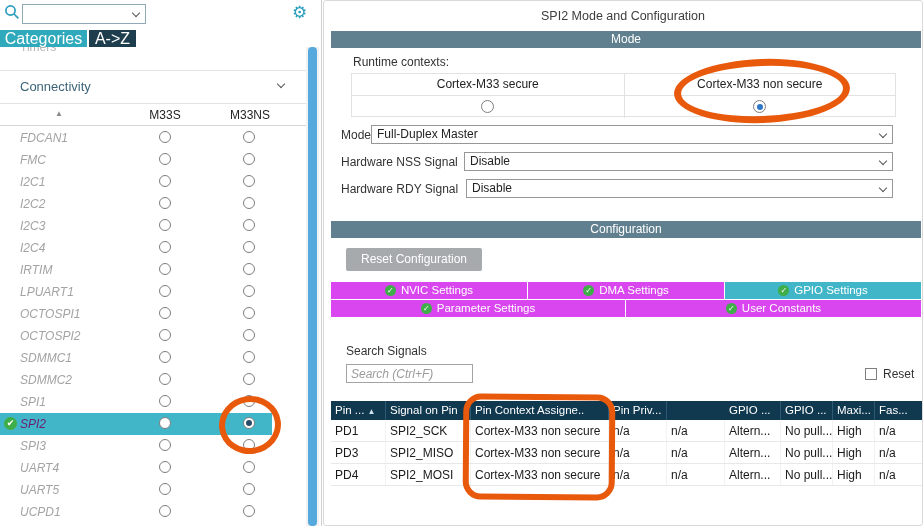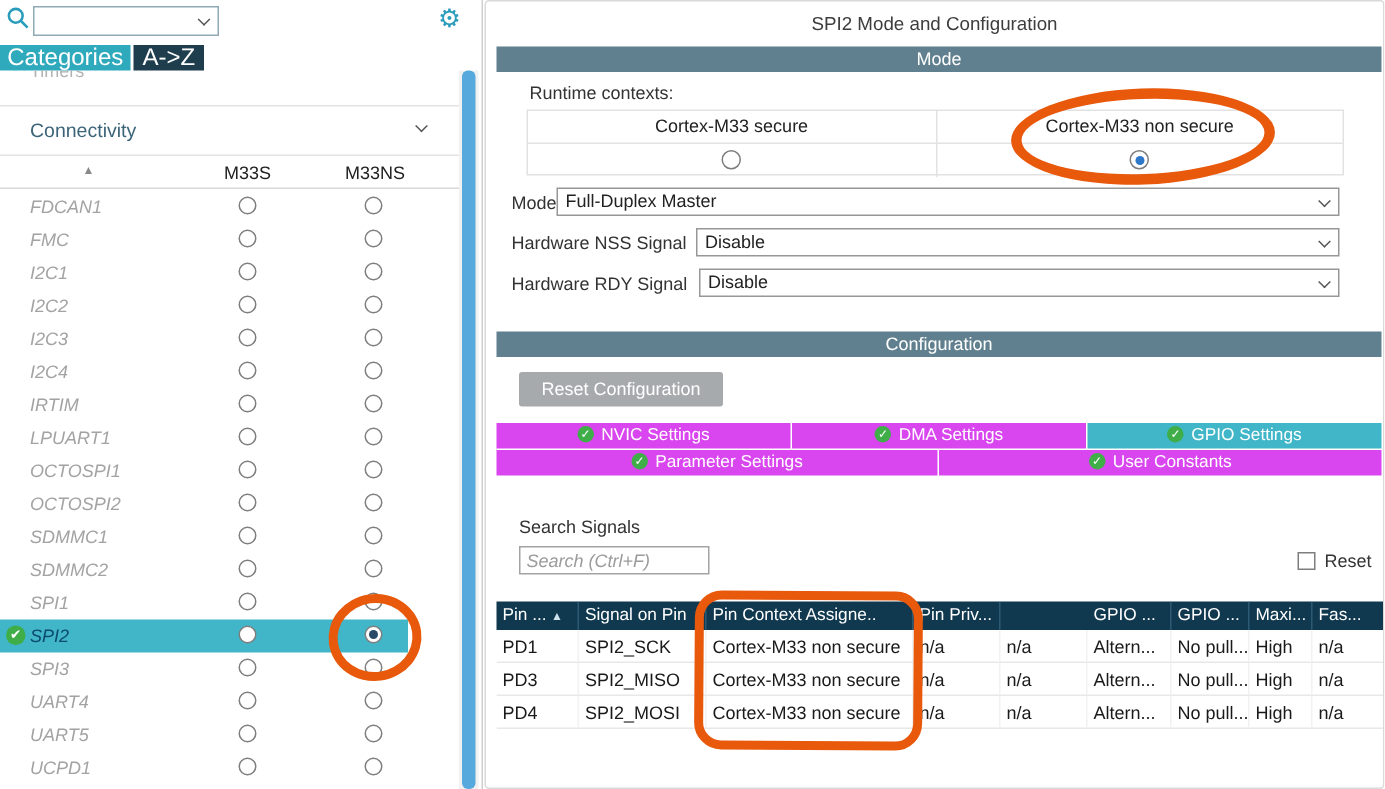--- a/index.html
+++ b/index.html
@@ -24,21 +24,21 @@
   .cat-chev{position:absolute;right:22px;top:10px}
   .colhead{position:absolute;top:57px;left:0;width:306px;height:22px;border-bottom:1px solid #d8d8d8;background:#fff}
   .sort-tri{position:absolute;left:55px;top:5px;font-size:8px;color:#8a8a8a}
   .colh{position:absolute;top:4px;text-align:center;color:#222}
   .colh1{left:143px;width:44px}
   .colh2{left:226px;width:48px}
   .prows{position:absolute;top:80px;left:0;width:306px}
   .prow{position:relative;height:22px;width:272px;cursor:pointer}
   .prow .pname{position:absolute;left:20px;top:4px;color:#a3a3a3;font-style:italic}
   .prow.sel{background:#41b6c8}
-  .prow.sel .pname{color:#0c4a6e;font-style:italic}
+  .prow.sel .pname{color:#701a75;font-style:italic}
   .pcheck{position:absolute;left:4px;top:4px;width:13px;height:13px;border-radius:50%;background:#3fae49;
           color:#fff;font-size:9px;line-height:13px;text-align:center}
   .radio{position:absolute;top:4px;width:12px;height:12px;border:1px solid #7e7e7e;border-radius:50%;background:#fff;cursor:pointer}
   .radio.on::after{content:"";position:absolute;left:2px;top:2px;width:6px;height:6px;border-radius:50%;background:#284a66}
   .scroll-track{position:absolute;left:306px;top:47px;width:13px;height:479px;background:#f1f1f1}
   .scroll-thumb{position:absolute;left:2px;top:0;width:9px;height:479px;background:#55a9dc;border-radius:4px}
 
   
   .right{position:absolute;left:323px;top:0;width:600px;height:526px;background:#fff;border:1px solid #d9d9d9;border-radius:3px;overflow:hidden}
   .rtitle{position:absolute;top:8px;left:0;width:100%;text-align:center;color:#3d3d3d;font-size:12.5px}

